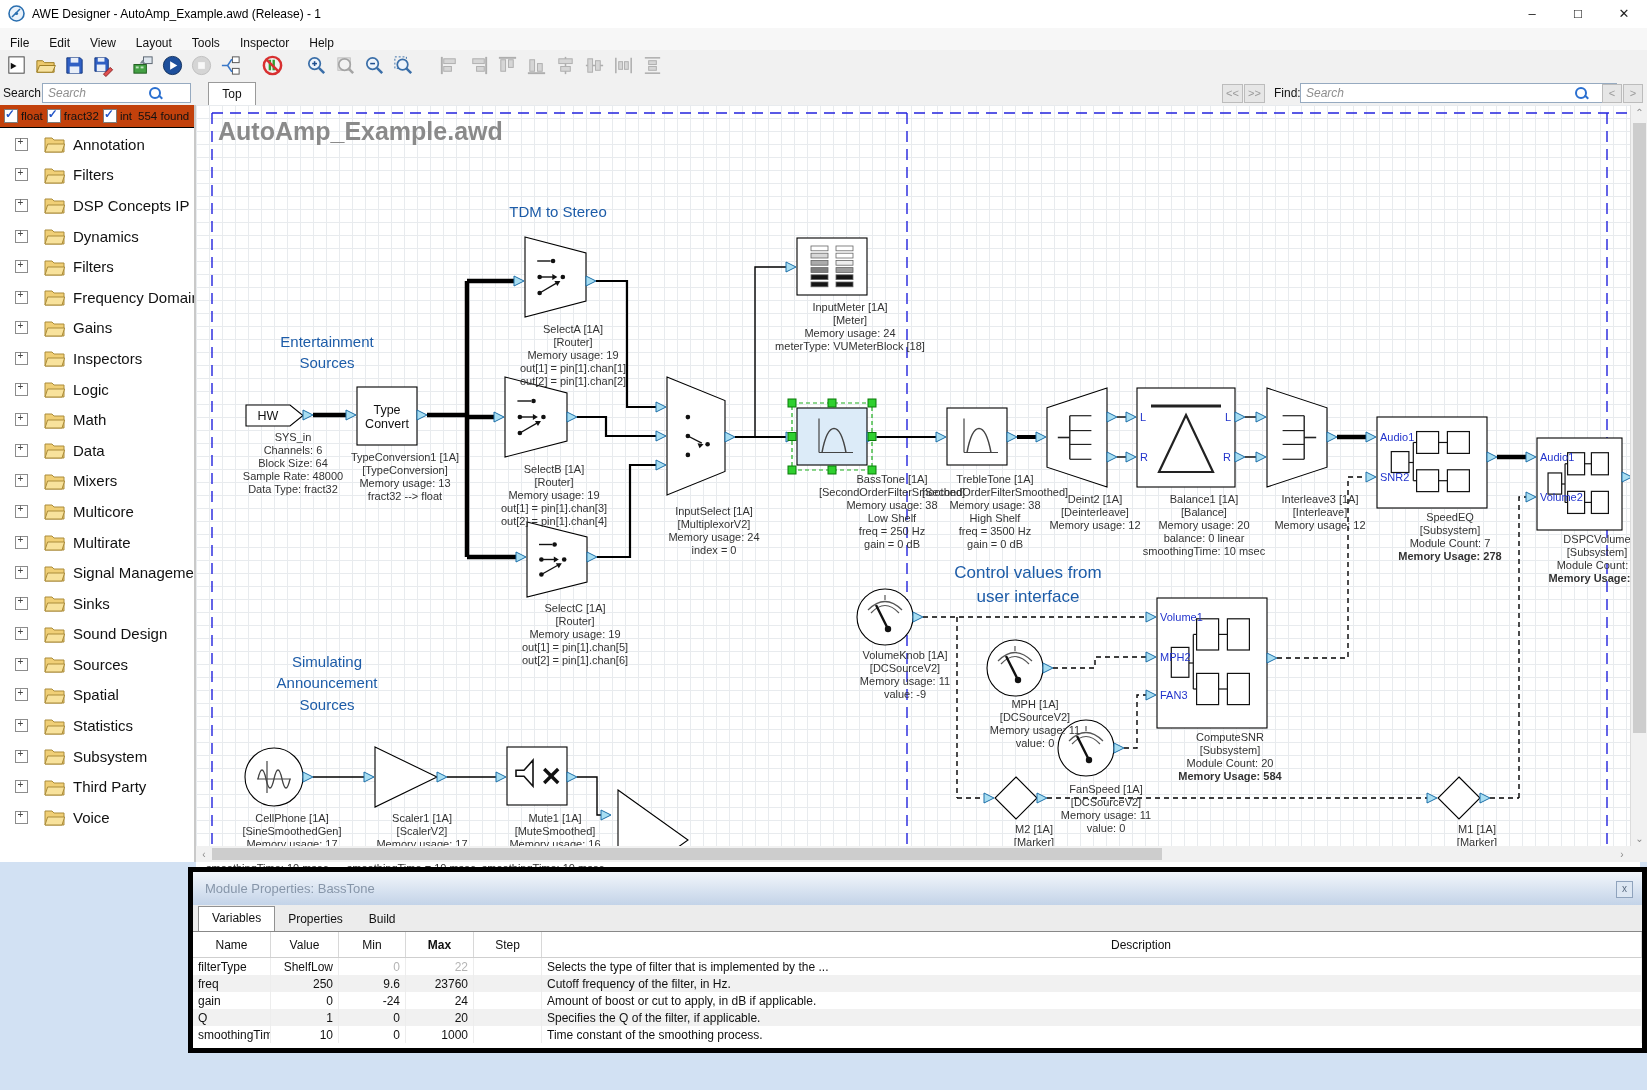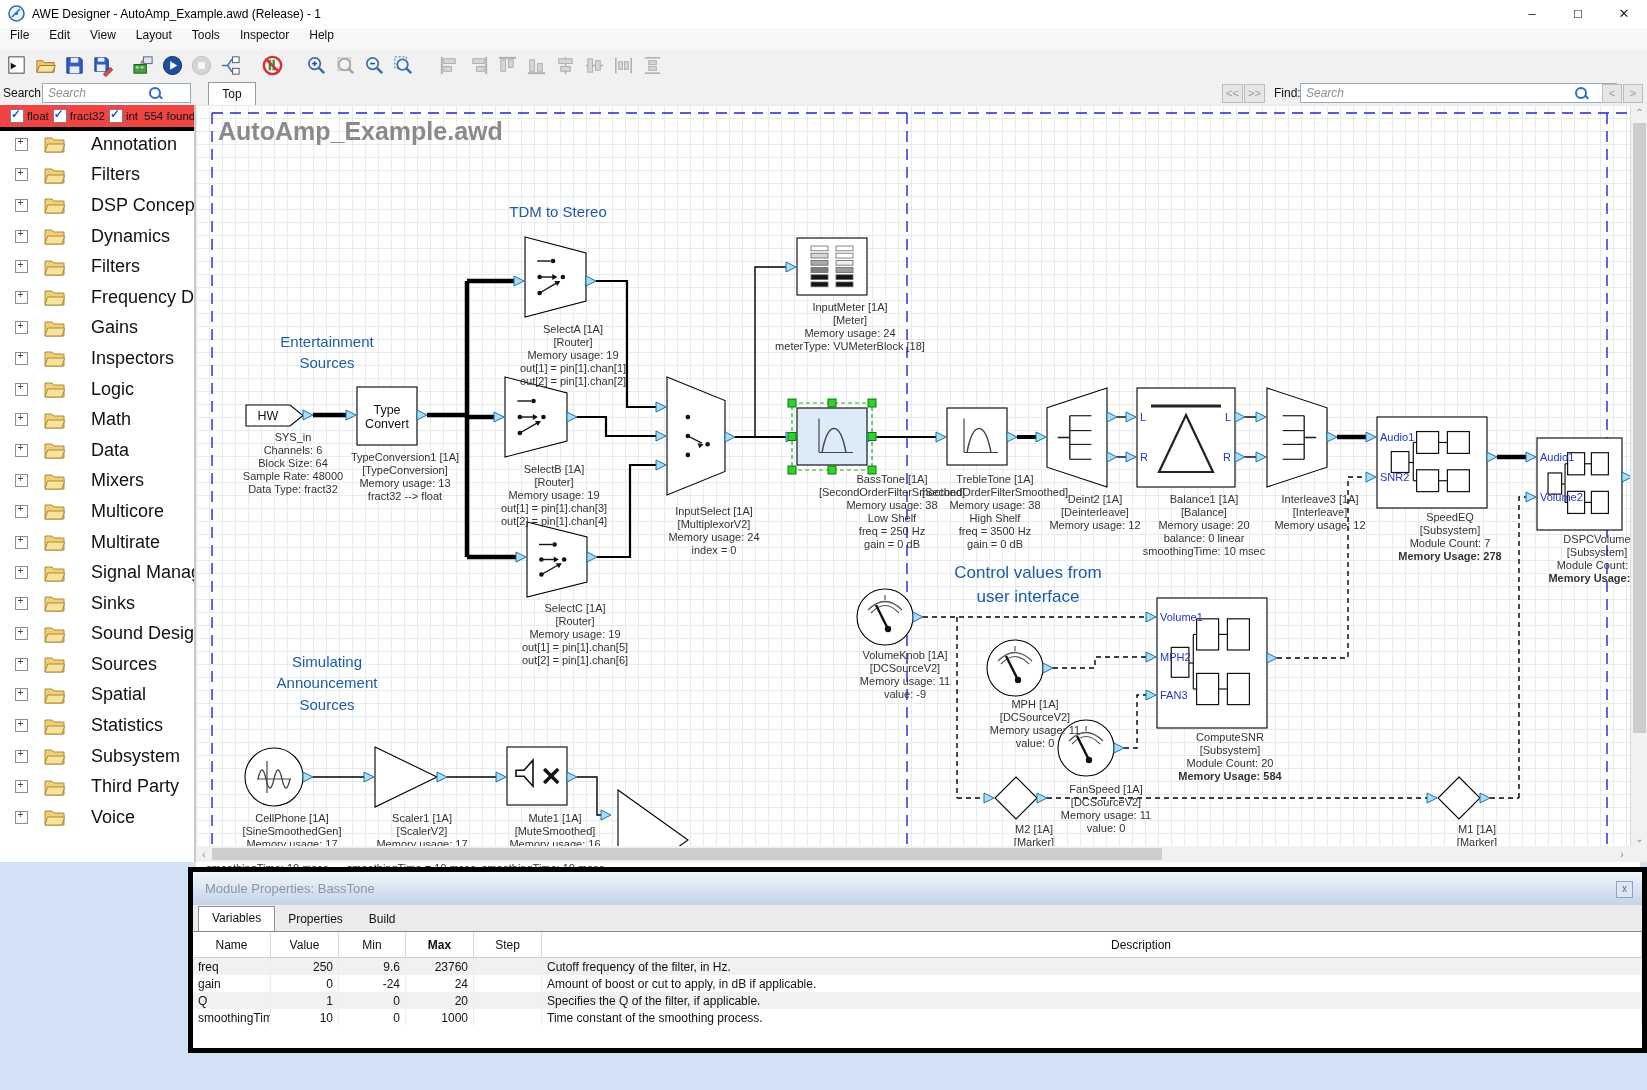--- a/index.html
+++ b/index.html
@@ -1,21 +1,21 @@
 <!DOCTYPE html>
 <html><head>
 <meta charset="utf-8">
 <style>
   html,body{margin:0;padding:0;}
   .app{position:relative;width:1647px;height:1090px;background:#d2e1f3;font-family:"Liberation Sans",sans-serif;overflow:hidden;color:#111;}
   .titlebar{position:absolute;left:0;top:0;width:1647px;height:28px;background:#fff;border-bottom:1px solid #e3e3e3;}
   .app-icon{position:absolute;left:8px;top:5px;width:17px;height:17px;}
   .win-title{position:absolute;left:32px;top:7px;font-size:12px;color:#000;}
   .winbtn{position:absolute;top:0;width:46px;height:28px;text-align:center;line-height:28px;font-size:13px;color:#222;}
-  .menubar{position:absolute;left:0;top:28px;width:1647px;height:22px;background:#f7f7f7;display:flex;align-items:flex-start;}
+  .menubar{position:absolute;left:0;top:28px;width:1647px;height:22px;background:#f7f7f7;display:flex;align-items:flex-end;}
   .menu-item{padding:0 10px;font-size:12px;color:#111;}
   .toolbar{position:absolute;left:0;top:50px;width:1647px;height:31px;background:#f1f1f1;border-bottom:1px solid #d8d8d8;display:flex;align-items:center;}
   .tbtn{width:26px;height:26px;display:flex;align-items:center;justify-content:center;}
   .tbtn svg{width:23px;height:23px;}
   .tbtn.dis{opacity:.55;filter:grayscale(1);}
   .subrow{position:absolute;left:0;top:81px;width:1647px;height:24px;background:#f1f1f1;}
   .search-zone{position:absolute;left:0;top:0;width:196px;height:24px;}
   .lbl{font-size:12px;color:#111;}
   .search-lbl{position:absolute;left:3px;top:5px;}
   .tb-input{position:absolute;height:18px;border:1px solid #96aac0;background:#fff;font-size:12px;padding:0 20px 0 5px;font-family:"Liberation Sans",sans-serif;}
@@ -23,31 +23,31 @@
   .search-input{left:42px;top:2px;width:122px;}
   .mag{position:absolute;width:14px;height:14px;}
   .mag i{position:absolute;left:1px;top:1px;width:8px;height:8px;border:2px solid #2a6fd0;border-radius:50%;}
   .mag b{position:absolute;left:10px;top:10px;width:5px;height:2px;background:#2a6fd0;transform:rotate(45deg);}
   .tabstrip{position:absolute;left:196px;top:0;width:1451px;height:24px;border-bottom:1px solid #c4c4c4;}
   .tab-active{position:absolute;left:12px;top:1px;width:46px;height:23px;background:#fff;border:1px solid #9a9a9a;border-bottom:none;text-align:center;font-size:12px;line-height:22px;}
   .navbtn{position:absolute;top:3px;height:17px;background:#e6e6e6;border:1px solid #bcbcbc;color:#9a9a9a;font-size:11px;line-height:16px;text-align:center;}
   .find-lbl{position:absolute;left:1078px;top:5px;}
   .find-input{left:1104px;top:2px;width:290px;}
   .sidepanel{position:absolute;left:0;top:105px;width:196px;height:757px;background:#fff;overflow:hidden;}
-  .filters{position:absolute;left:0;top:0;width:196px;height:22px;display:flex;align-items:center;background:#ef4444;border-bottom:4px solid #000000;padding-left:6px;}
+  .filters{position:absolute;left:0;top:0;width:196px;height:22px;display:flex;align-items:center;background:#c2410c;border-bottom:1px solid #000000;}
   .cb{width:12px;height:12px;border:1px solid #7d7d7d;background:#fff;margin:0 3px 0 4px;position:relative;}
   .cb:after{content:"✓";position:absolute;left:0px;top:-3px;color:#2456c8;font-size:12px;font-weight:bold;}
   .cb-lbl{font-size:11.5px;}
   .found{font-size:11.5px;margin-left:6px;}
   .tree{position:absolute;left:0;top:24px;width:196px;}
   .tree-row{height:30.6px;display:flex;align-items:center;}
   .plusbox{width:11px;height:11px;border:1px solid #8c8c8c;margin-left:15px;position:relative;background:#fff;flex:none;}
   .plusbox:after{content:"+";position:absolute;left:1.5px;top:-2.5px;font-size:10px;color:#444;}
   .tree-row svg{margin-left:16px;flex:none;}
-  .tree-lbl{margin-left:26px;font-size:18px;white-space:nowrap;}
+  .tree-lbl{margin-left:8px;font-size:15px;white-space:nowrap;}
   .splitter{position:absolute;left:194px;top:105px;width:2px;height:757px;background:#c9c9c9;}
   .canvas{position:absolute;left:196px;top:105px;width:1434px;height:741px;background:#fff;background-image:linear-gradient(to right,#e8ebee 1px,transparent 1px),linear-gradient(to bottom,#e8ebee 1px,transparent 1px);background-size:13px 13px;overflow:hidden;}
   .canvas svg{position:absolute;left:0;top:0;}
   .labels-layer{position:absolute;left:0;top:0;width:1558px;height:741px;overflow:hidden;pointer-events:none;}
   .cv-title{position:absolute;font-weight:bold;color:#8a8a8a;white-space:nowrap;}
   .cv-heading{position:absolute;color:#1d5ca8;text-align:center;transform:translateX(-50%);white-space:nowrap;}
   .blk-label{position:absolute;transform:translateX(-50%);text-align:center;font-size:11px;line-height:13px;color:#333;white-space:nowrap;padding-left:36px;}
   .vscroll{position:absolute;left:1630px;top:105px;width:17px;height:741px;background:#f1f1f1;border-left:1px solid #dcdcdc;}
   .hscroll{position:absolute;left:196px;top:846px;width:1434px;height:16px;background:#f1f1f1;}
   .sb-arrow{position:absolute;color:#8a8a8a;font-size:10px;text-align:center;}
@@ -795,20 +795,28 @@
             <tr>
               <th style="width: 75px;">Name</th>
               <th style="width: 65px;">Value</th>
               <th style="width: 64px;">Min</th>
               <th style="width: 65px; font-weight: bold;">Max</th>
               <th style="width: 65px;">Step</th>
               <th class="desc">Description</th>
             </tr>
           </thead>
           <tbody>
+            <tr>
+              <td>filterType</td>
+              <td class="num">ShelfLow</td>
+              <td class="num dim">0</td>
+              <td class="num dim">22</td>
+              <td></td>
+              <td>Selects the type of filter that is implemented by the ...</td>
+            </tr>
             <tr class="alt">
               <td>freq</td>
               <td class="num">250</td>
               <td class="num">9.6</td>
               <td class="num">23760</td>
               <td></td>
               <td>Cutoff frequency of the filter, in Hz.</td>
             </tr>
             <tr>
               <td>gain</td>

